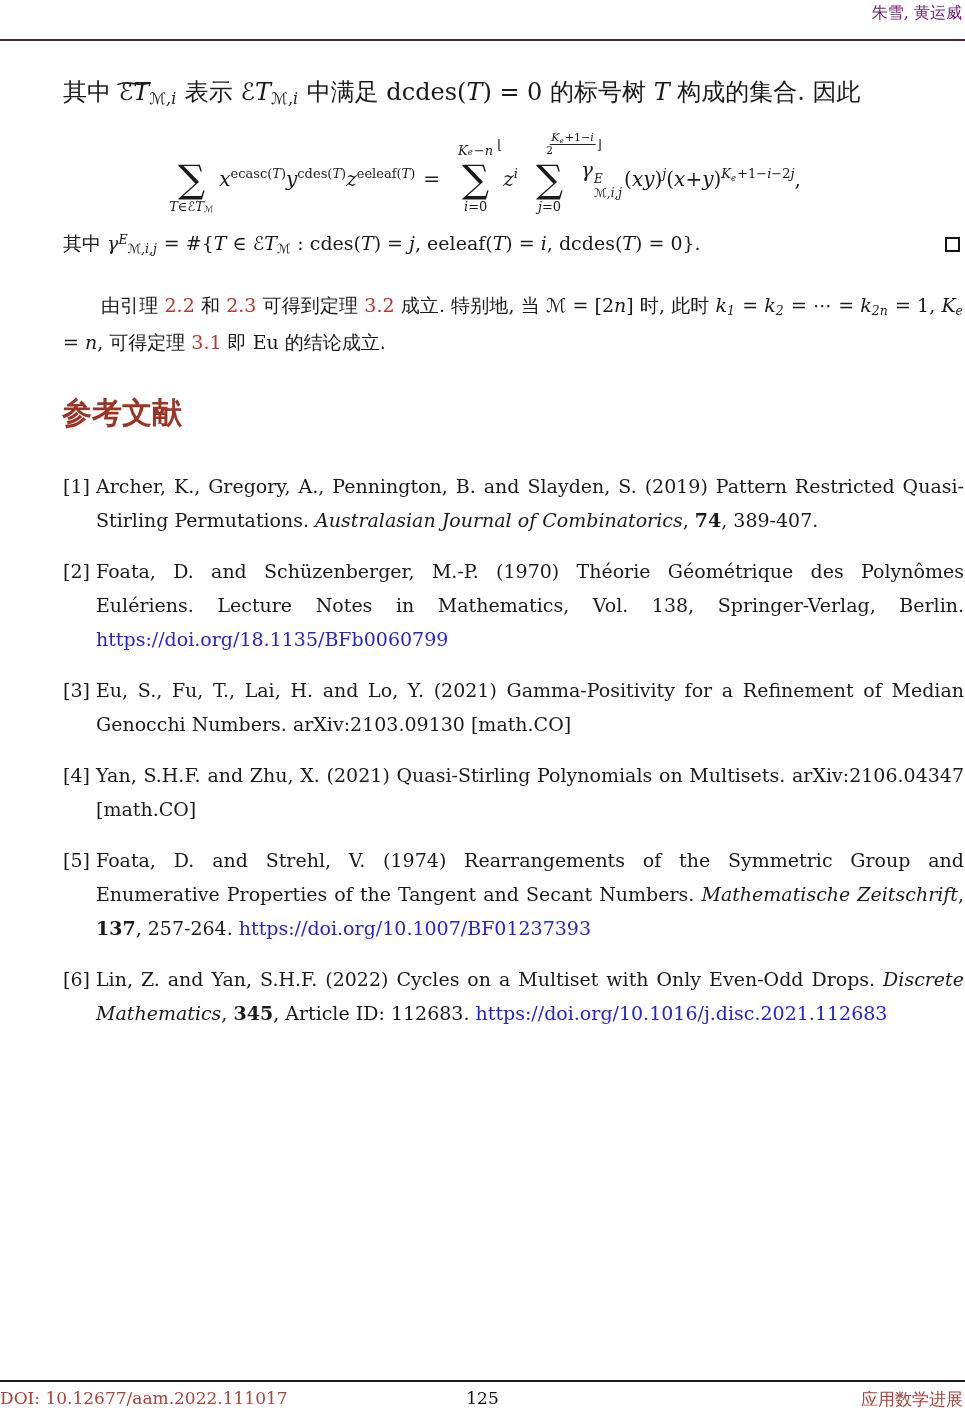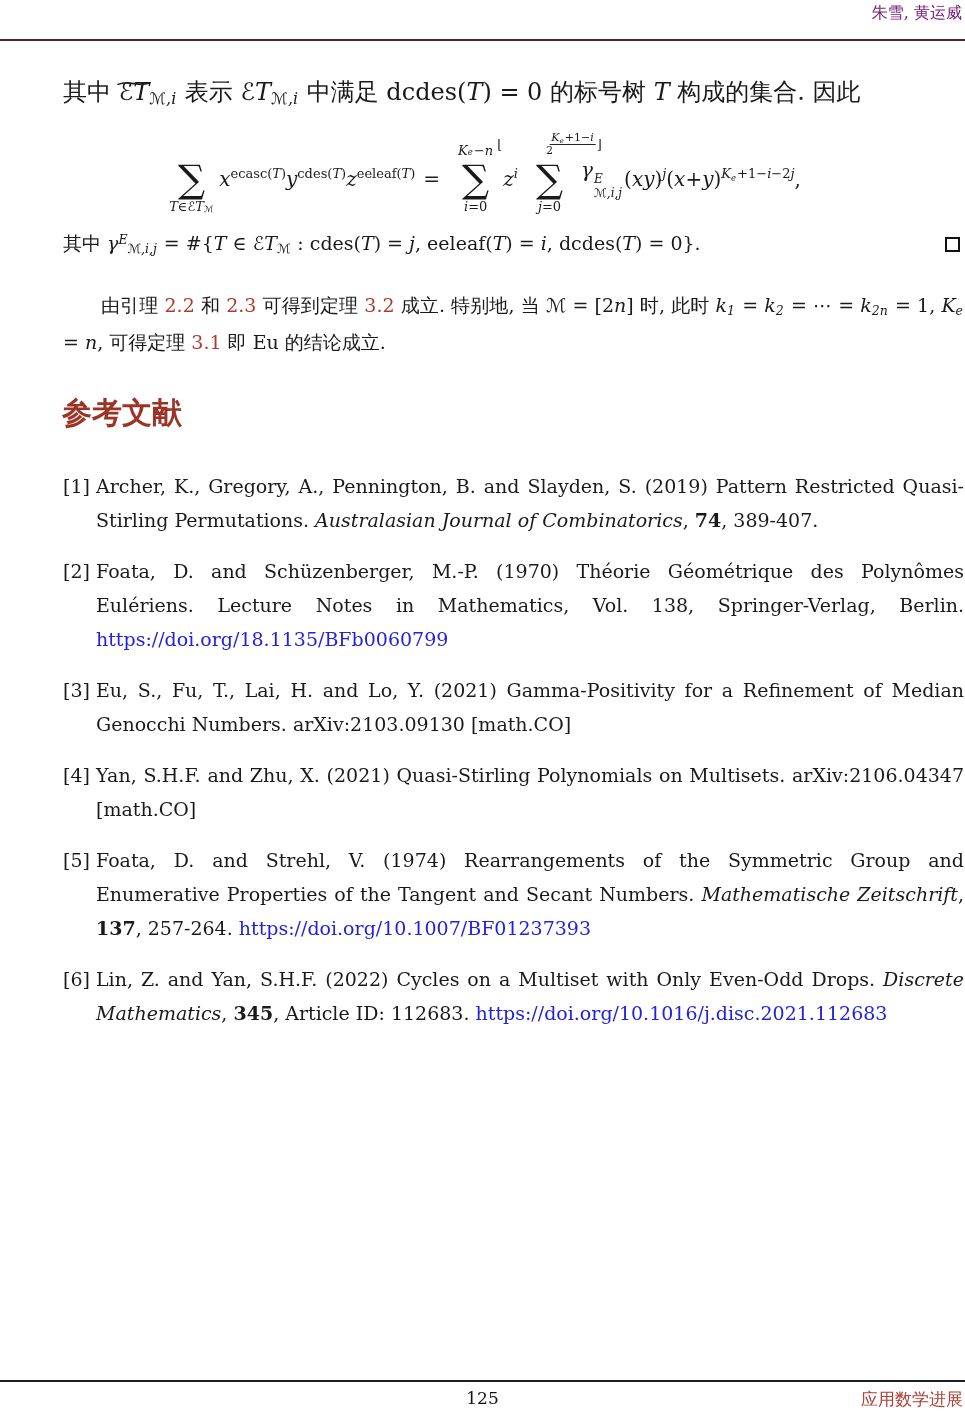--- a/index.html
+++ b/index.html
@@ -160,15 +160,16 @@
     </div>
 
     <div class="ref-item">
       <span class="ref-label">[6]</span>
       <span class="ref-body"><span class="seg-r">Lin, Z. and Yan, S.H.F. (2022) Cycles on a Multiset with Only Even-Odd Drops. </span><span class="seg-i">Discrete Mathematics</span><span class="seg-r">, </span><span class="seg-b">345</span><span class="seg-r">, Article ID: 112683. </span><span class="seg-link">https://doi.org/10.1016/j.disc.2021.112683</span></span>
     </div>
   </div>
 
   <div class="rule-bottom"></div>
   <div class="footer-page">125</div>
+  <div class="footer-doi">DOI: 10.12677/aam.2022.111017</div>
   <div class="footer-journal">应用数学进展</div>
 
 </div>
 
 </body></html>

